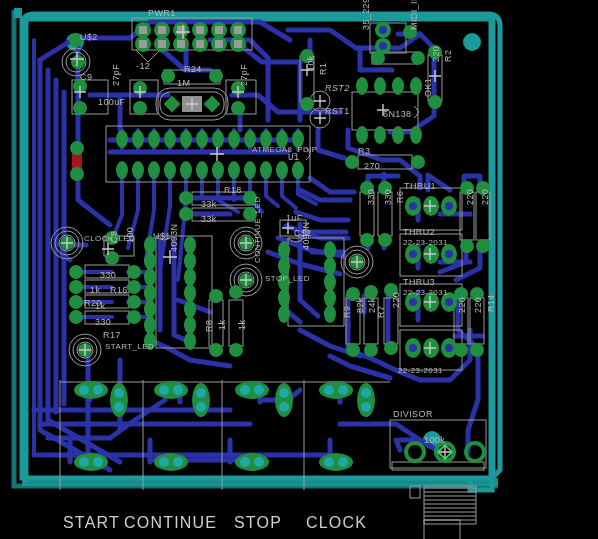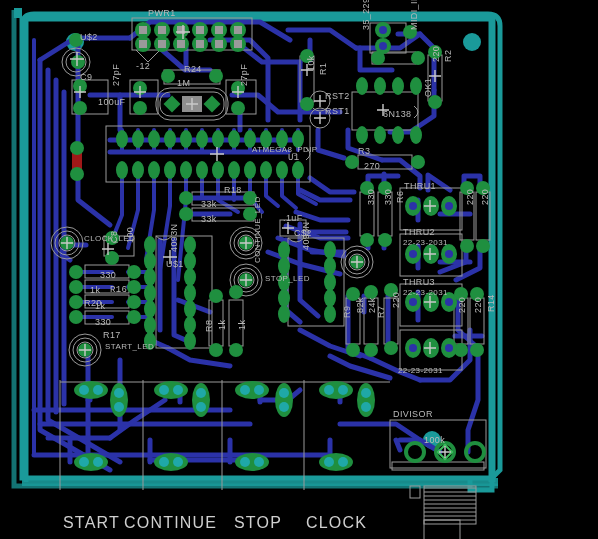--- a/index.html
+++ b/index.html
@@ -581,44 +581,44 @@
       <div class="blabel" style="left: 80px; top: 73px; color: rgb(185, 185, 185);">C9</div>
       <div class="blabel" style="left: 98px; top: 98px; color: rgb(185, 185, 185);">100uF</div>
       <div class="blabel" style="left: 184px; top: 65px; color: rgb(185, 185, 185);">R24</div>
       <div class="blabel" style="left: 177px; top: 79px; color: rgb(185, 185, 185);">1M</div>
       <div class="blabel" style="left: 112px; top: 86px; color: rgb(185, 185, 185); transform-origin: 0px 0px; transform: rotate(-90deg);">27pF</div>
       <div class="blabel" style="left: 240px; top: 86px; color: rgb(185, 185, 185); transform-origin: 0px 0px; transform: rotate(-90deg);">27pF</div>
       <div class="blabel sm" style="left: 252px; top: 146px; color: rgb(185, 185, 185);">ATMEGA8_PDIP</div>
       <div class="blabel" style="left: 288px; top: 154px; color: rgb(185, 185, 185); font-family: Liberation Mono, monospace;">U1</div>
       <div class="blabel" style="left: 307px; top: 71px; color: rgb(185, 185, 185); transform-origin: 0px 0px; transform: rotate(-90deg);">10k</div>
       <div class="blabel" style="left: 319px; top: 75px; color: rgb(185, 185, 185); transform-origin: 0px 0px; transform: rotate(-90deg);">R1</div>
-      <div class="blabel" style="left: 325px; top: 92px; color: rgb(185, 185, 185);">RST2</div>
+      <div class="blabel" style="left: 325px; top: 84px; color: rgb(185, 185, 185); font-style: italic;">RST2</div>
       <div class="blabel" style="left: 325px; top: 107px; color: rgb(185, 185, 185);">RST1</div>
       <div class="blabel" style="left: 410px; top: 30px; color: rgb(185, 185, 185); transform-origin: 0px 0px; transform: rotate(-90deg);">MIDI_IN</div>
       <div class="blabel" style="left: 362px; top: 30px; color: rgb(185, 185, 185); transform-origin: 0px 0px; transform: rotate(-90deg);">35_2291</div>
       <div class="blabel" style="left: 432px; top: 62px; color: rgb(185, 185, 185); transform-origin: 0px 0px; transform: rotate(-90deg);">220</div>
       <div class="blabel" style="left: 444px; top: 62px; color: rgb(185, 185, 185); transform-origin: 0px 0px; transform: rotate(-90deg);">R2</div>
       <div class="blabel" style="left: 424px; top: 97px; color: rgb(185, 185, 185); transform-origin: 0px 0px; transform: rotate(-90deg);">OK1</div>
       <div class="blabel" style="left: 383px; top: 110px; color: rgb(185, 185, 185);">6N138</div>
       <div class="blabel" style="left: 358px; top: 147px; color: rgb(185, 185, 185);">R3</div>
       <div class="blabel" style="left: 364px; top: 162px; color: rgb(185, 185, 185);">270</div>
       <div class="blabel" style="left: 192px; top: 186px; color: rgb(185, 185, 185); margin-left: 32px;">R18</div>
       <div class="blabel" style="left: 201px; top: 200px; color: rgb(185, 185, 185);">33k</div>
       <div class="blabel" style="left: 201px; top: 215px; color: rgb(185, 185, 185);">33k</div>
       <div class="blabel" style="left: 283px; top: 214px; color: rgb(185, 185, 185);">.1uF</div>
       <div class="blabel" style="left: 294px; top: 229px; color: rgb(185, 185, 185);">C$2</div>
       <div class="blabel" style="left: 302px; top: 250px; color: rgb(185, 185, 185); transform-origin: 0px 0px; transform: rotate(-90deg);">4093N</div>
-      <div class="blabel" style="left: 166px; top: 232px; color: rgb(185, 185, 185); margin-top: 28px;">U$1</div>
+      <div class="blabel" style="left: 153px; top: 232px; color: rgb(185, 185, 185);">U$1</div>
       <div class="blabel" style="left: 170px; top: 252px; color: rgb(185, 185, 185); transform-origin: 0px 0px; transform: rotate(-90deg);">4093N</div>
       <div class="blabel sm" style="left: 84px; top: 235px; color: rgb(185, 185, 185);">CLOCK_LED</div>
       <div class="blabel" style="left: 110px; top: 243px; color: rgb(185, 185, 185); transform-origin: 0px 0px; transform: rotate(-90deg);">C8</div>
       <div class="blabel" style="left: 126px; top: 243px; color: rgb(185, 185, 185); transform-origin: 0px 0px; transform: rotate(-90deg);">100</div>
       <div class="blabel" style="left: 84px; top: 271px; color: rgb(185, 185, 185); margin-top: 28px;">R20</div>
       <div class="blabel" style="left: 100px; top: 271px; color: rgb(185, 185, 185);">330</div>
-      <div class="blabel" style="left: 110px; top: 286px; color: rgb(185, 185, 185); font-family: Liberation Mono, monospace;">R16</div>
+      <div class="blabel" style="left: 110px; top: 286px; color: rgb(185, 185, 185);">R16</div>
       <div class="blabel" style="left: 90px; top: 286px; color: rgb(185, 185, 185);">1k</div>
       <div class="blabel" style="left: 95px; top: 302px; color: rgb(185, 185, 185);">1k</div>
       <div class="blabel" style="left: 95px; top: 318px; color: rgb(185, 185, 185);">330</div>
       <div class="blabel" style="left: 103px; top: 331px; color: rgb(185, 185, 185);">R17</div>
       <div class="blabel sm" style="left: 105px; top: 343px; color: rgb(185, 185, 185);">START_LED</div>
       <div class="blabel sm" style="left: 265px; top: 275px; color: rgb(185, 185, 185);">STOP_LED</div>
       <div class="blabel sm" style="left: 254px; top: 263px; color: rgb(185, 185, 185); transform-origin: 0px 0px; transform: rotate(-90deg);">CONTINUE_LED</div>
       <div class="blabel" style="left: 205px; top: 332px; color: rgb(185, 185, 185); transform-origin: 0px 0px; transform: rotate(-90deg);">R8</div>
       <div class="blabel" style="left: 218px; top: 330px; color: rgb(185, 185, 185); transform-origin: 0px 0px; transform: rotate(-90deg);">1k</div>
       <div class="blabel" style="left: 238px; top: 330px; color: rgb(185, 185, 185); transform-origin: 0px 0px; transform: rotate(-90deg);">1k</div>

